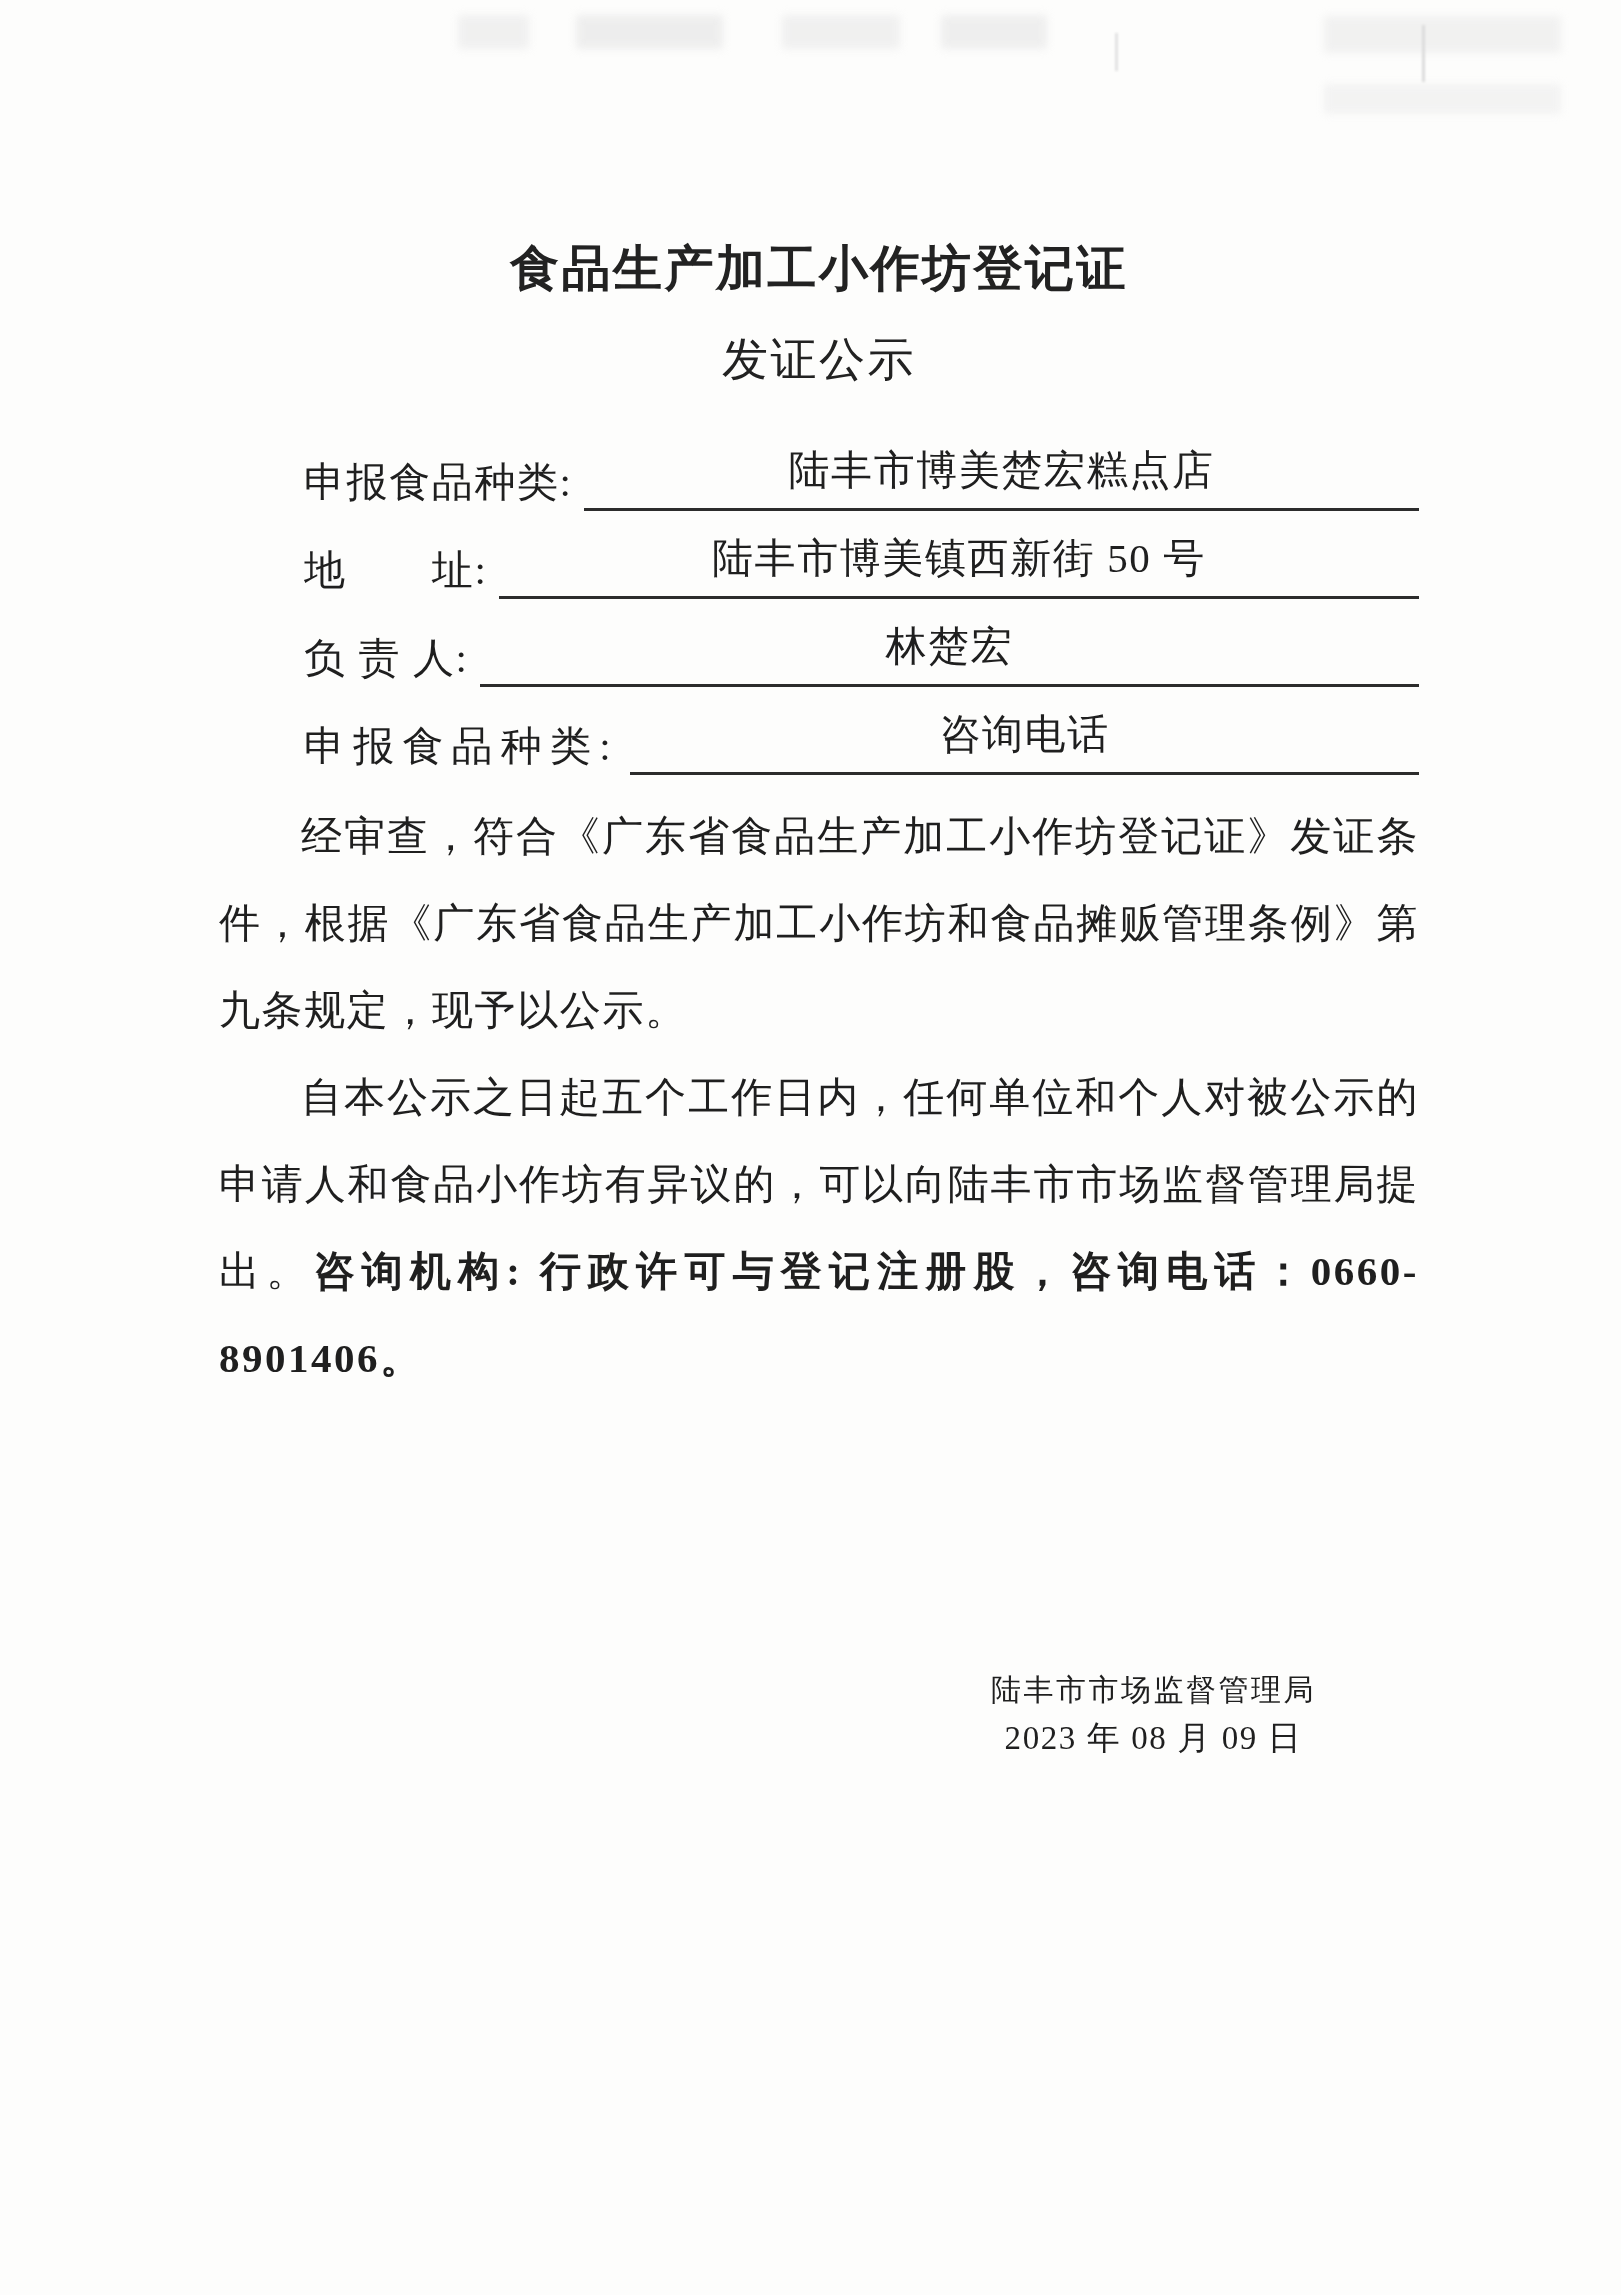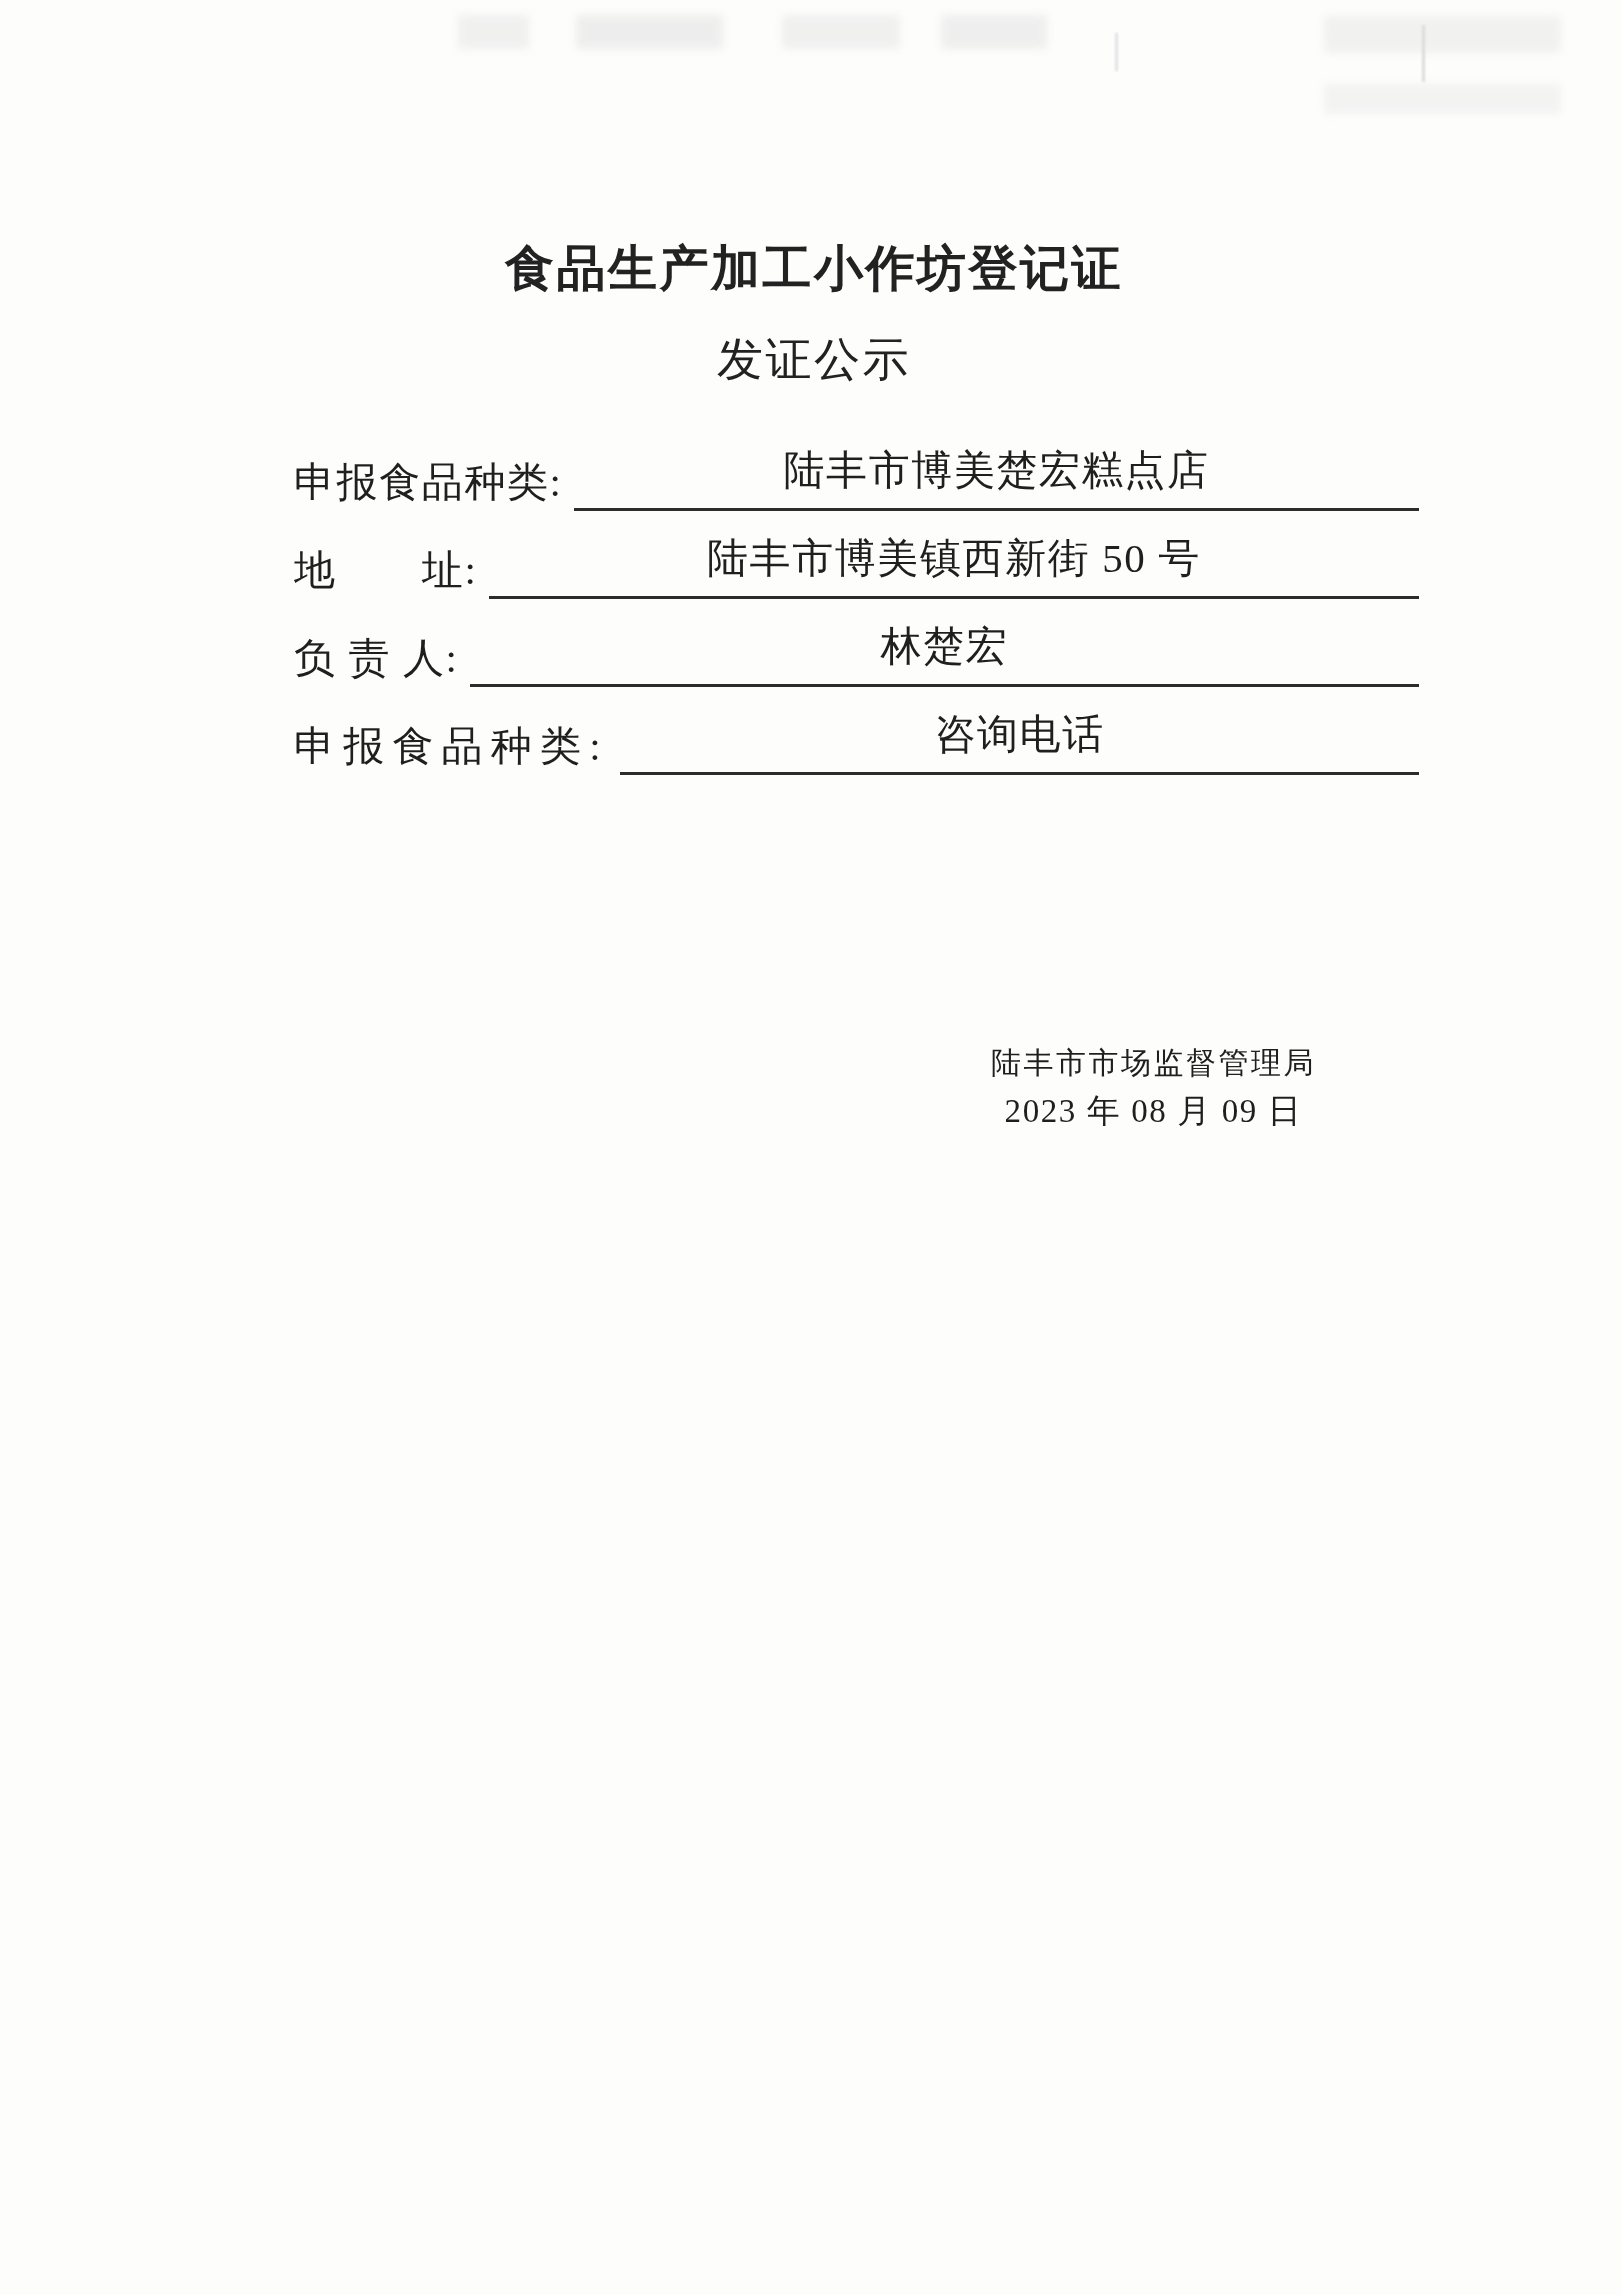--- a/index.html
+++ b/index.html
@@ -8,21 +8,21 @@
     width: 1622px;
     height: 2295px;
     margin: 0 auto;
     background: #fdfdfc;
     overflow: hidden;
     color: #1f1f1f;
     font-family: "Liberation Serif", "DejaVu Serif", serif;
   }
   .content {
     position: absolute;
-    left: 209px;
+    left: 219px;
     right: 203px;
     top: 0;
   }
   
   .artifact { position: absolute; pointer-events: none; filter: blur(4.1px); }
   .a1 { left: 458px; top: 14.7px; width: 589px; height: 34px;
         background: linear-gradient(90deg, #ededed 0 12%, transparent 12% 20%, #eaeaea 20% 45%, transparent 45% 55%, #ededed 55% 75%, transparent 75% 82%, #ebebeb 82% 100%); opacity:.8; }
   .a2 { left: 1324px; top: 16.3px; width: 237px; height: 123px;
         background: linear-gradient(180deg, #ececec 0 30%, transparent 30% 55%, #efefef 55% 80%, transparent 80%); opacity:.7; }
   .a3 { left: 1422px; top: 24.5px; width: 3.3px; height: 57px; background: #dcdcdc; filter: blur(0.8px); }
@@ -139,20 +139,24 @@
         <span class="field-line">林楚宏</span>
       </div>
 
       <div class="field-row">
         <span class="field-label wide">申报食品种类:</span>
         <span class="field-line">咨询电话</span>
       </div>
 
     </div>
 
+    <div class="body-text">
+      <p>经审查，符合《广东省食品生产加工小作坊登记证》发证条件，根据《广东省食品生产加工小作坊和食品摊贩管理条例》第九条规定，现予以公示。</p>
+      <p><span>自本公示之日起五个工作日内，任何单位和个人对被公示的申请人和食品小作坊有异议的，可以向陆丰市市场监督管理局提出。</span><span class="bold-part">咨询机构: 行政许可与登记注册股，咨询电话：0660-8901406。</span></p>
+    </div>
 
     <div class="signature">
       <div class="sig-issuer">陆丰市市场监督管理局</div>
       <div class="sig-date">2023 年 08 月 09 日</div>
     </div>
 
   </div>
 </div>
 
 

